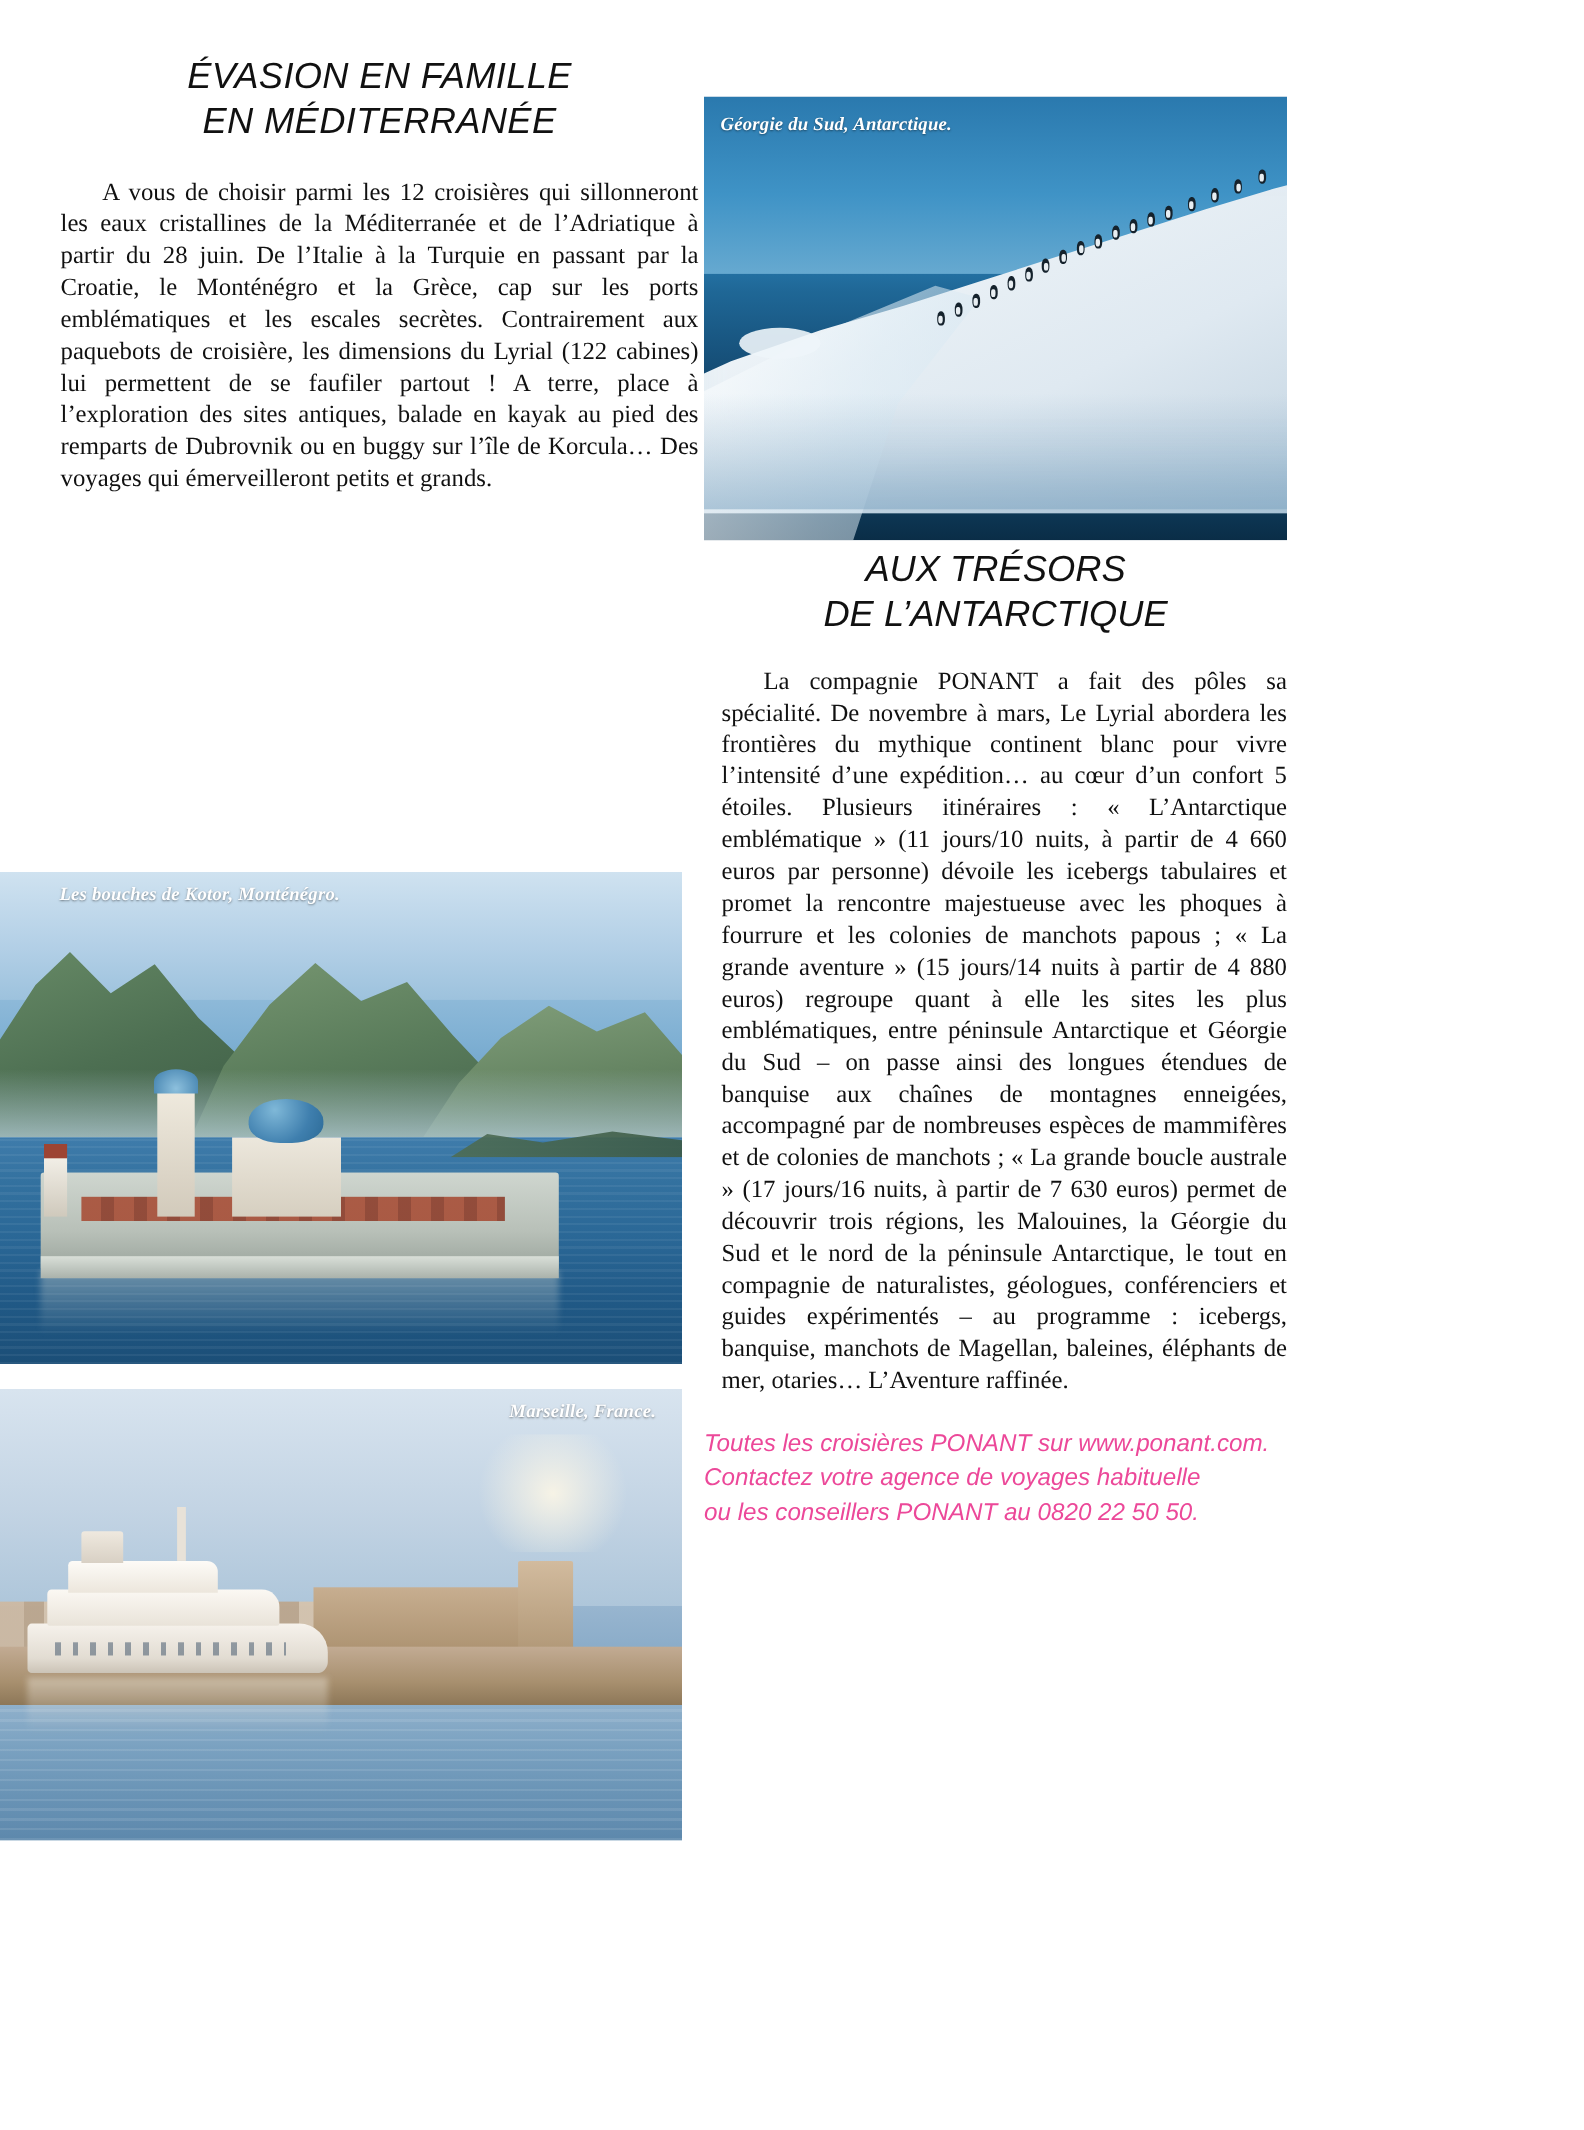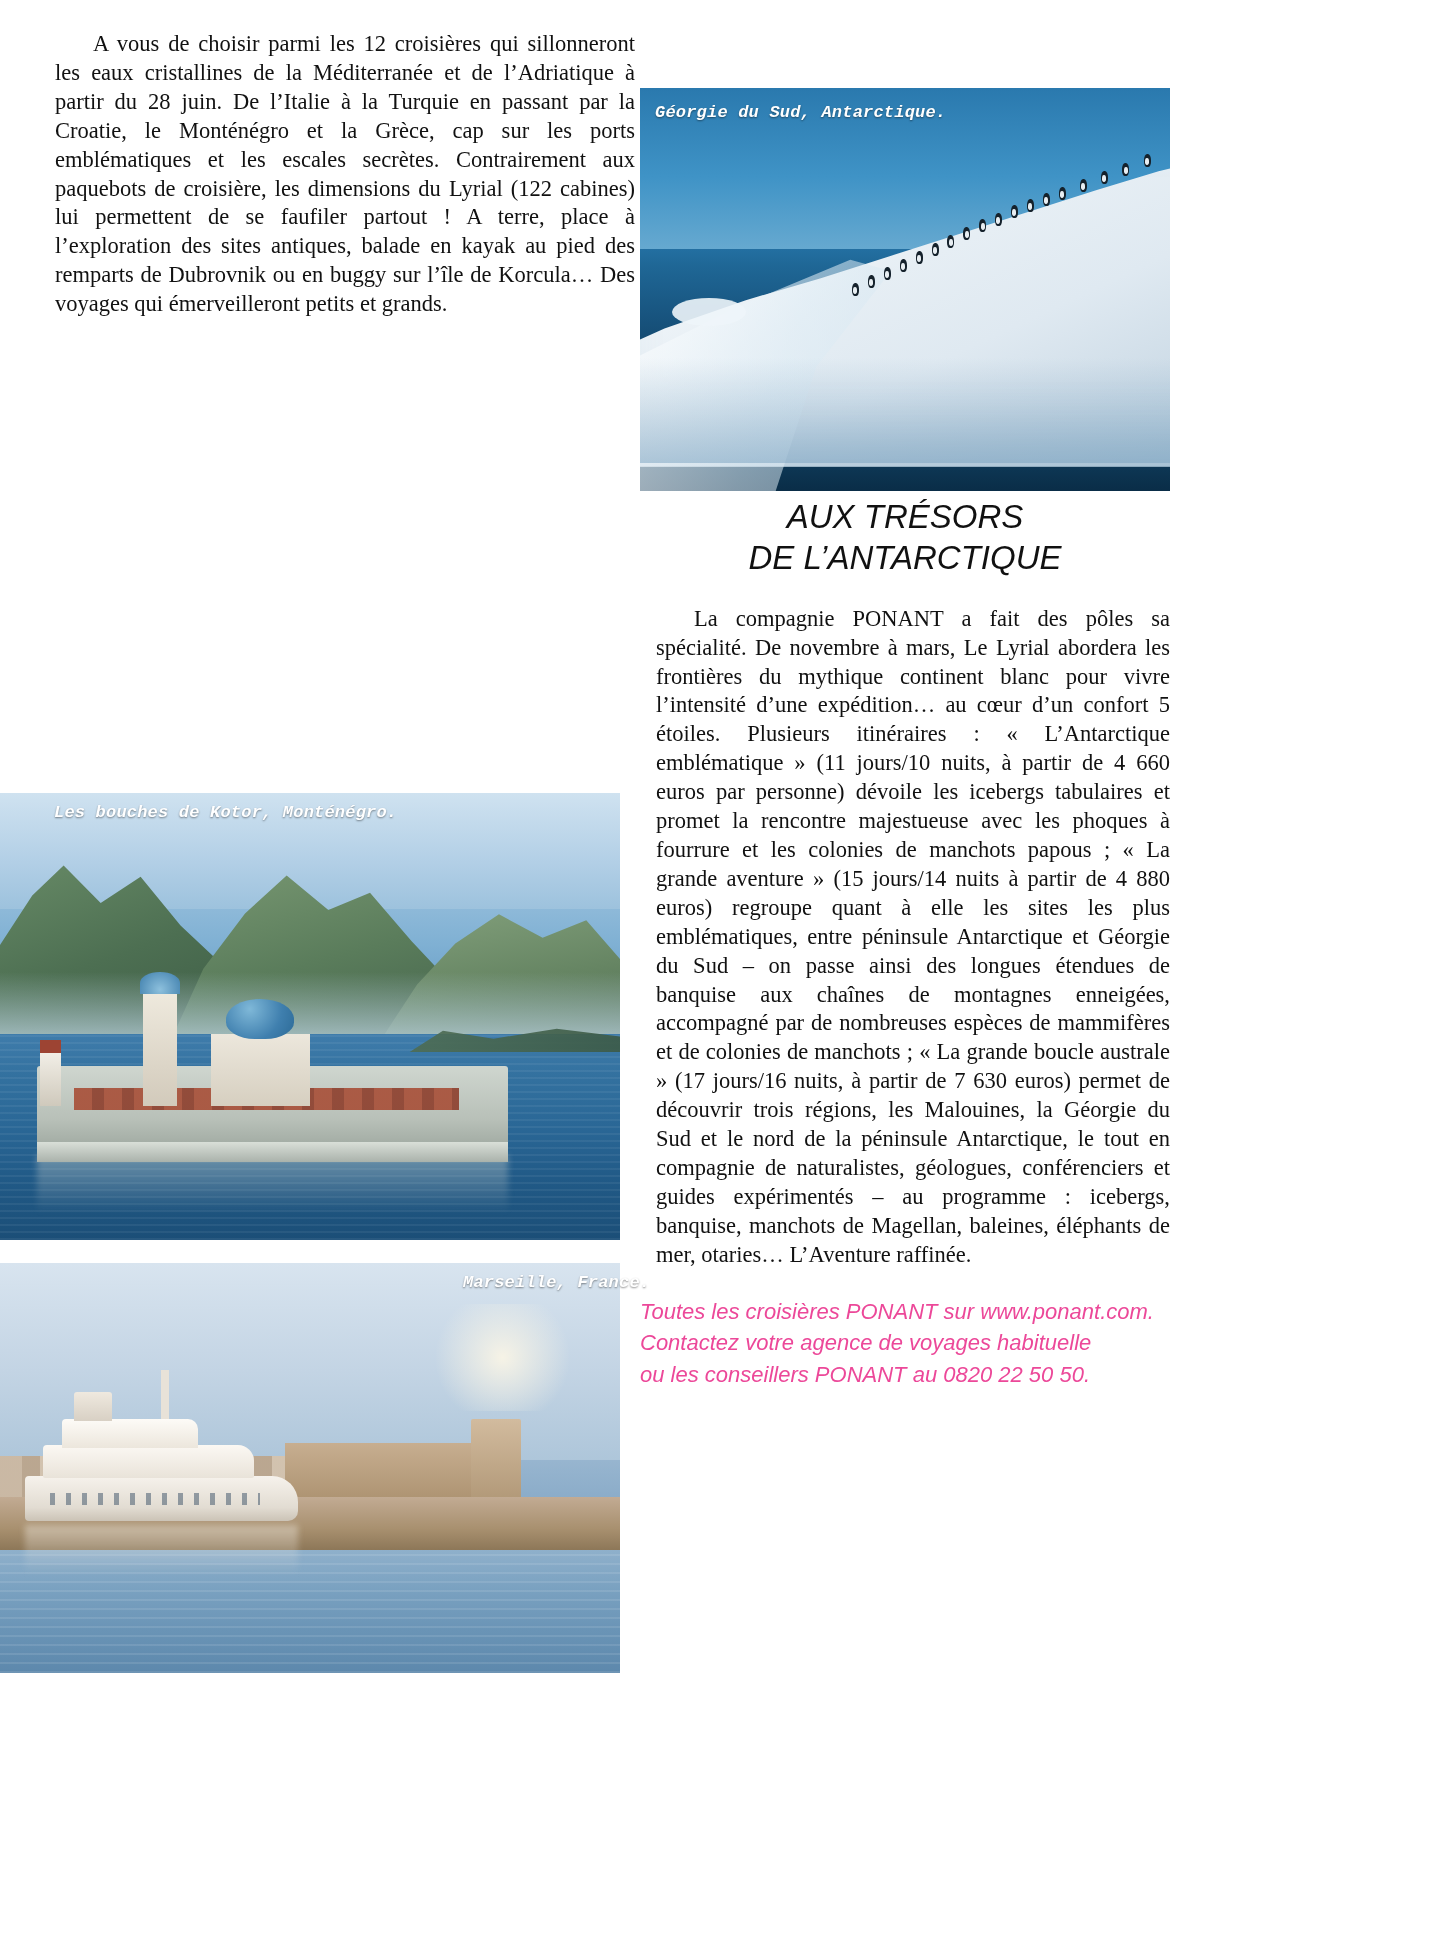--- a/index.html
+++ b/index.html
@@ -75,21 +75,21 @@
     line-height:1.45;
     color:#ec4899;
     margin-top:26px;
   }
   .contact div{white-space:nowrap;}
 
   
   .photo{position:absolute;overflow:hidden;}
   .caption{
     position:absolute;
-    font-family:Liberation Mono, monospace;
+    font-family:Liberation Serif, serif;
     font-style:italic;
     font-weight:bold;
     font-size:17px;
     color:#ffffff;
     text-shadow:0 1px 2px rgba(0,0,0,.45);
     letter-spacing:.2px;
     z-index:40;
     white-space:nowrap;
   }
 
@@ -207,20 +207,24 @@
     background:radial-gradient(circle,rgba(255,248,230,.85),rgba(255,248,230,0) 70%);}
 </style>
 </head>
 <body>
 
 <div class="page">
 
   <div class="col-left">
 
 
+    <div class="subhead">
+      <div>ÉVASION EN FAMILLE</div>
+      <div>EN MÉDITERRANÉE</div>
+    </div>
 
     <div class="body-text indent">A vous de choisir parmi les 12 croisières qui sillonneront les eaux cristallines de la Méditerranée et de l’Adriatique à partir du 28 juin. De l’Italie à la Turquie en passant par la Croatie, le Monténégro et la Grèce, cap sur les ports emblématiques et les escales secrètes. Contrairement aux paquebots de croisière, les dimensions du Lyrial (122 cabines) lui permettent de se faufiler partout ! A terre, place à l’exploration des sites antiques, balade en kayak au pied des remparts de Dubrovnik ou en buggy sur l’île de Korcula… Des voyages qui émerveilleront petits et grands.</div>
   </div>
 
   <div class="col-right">
     <div style="height:430px"></div>
 
     <div class="subhead-r">
       <div>ACCÉDEZ PAR LA MER</div>
       <div>AUX TRÉSORS</div>

